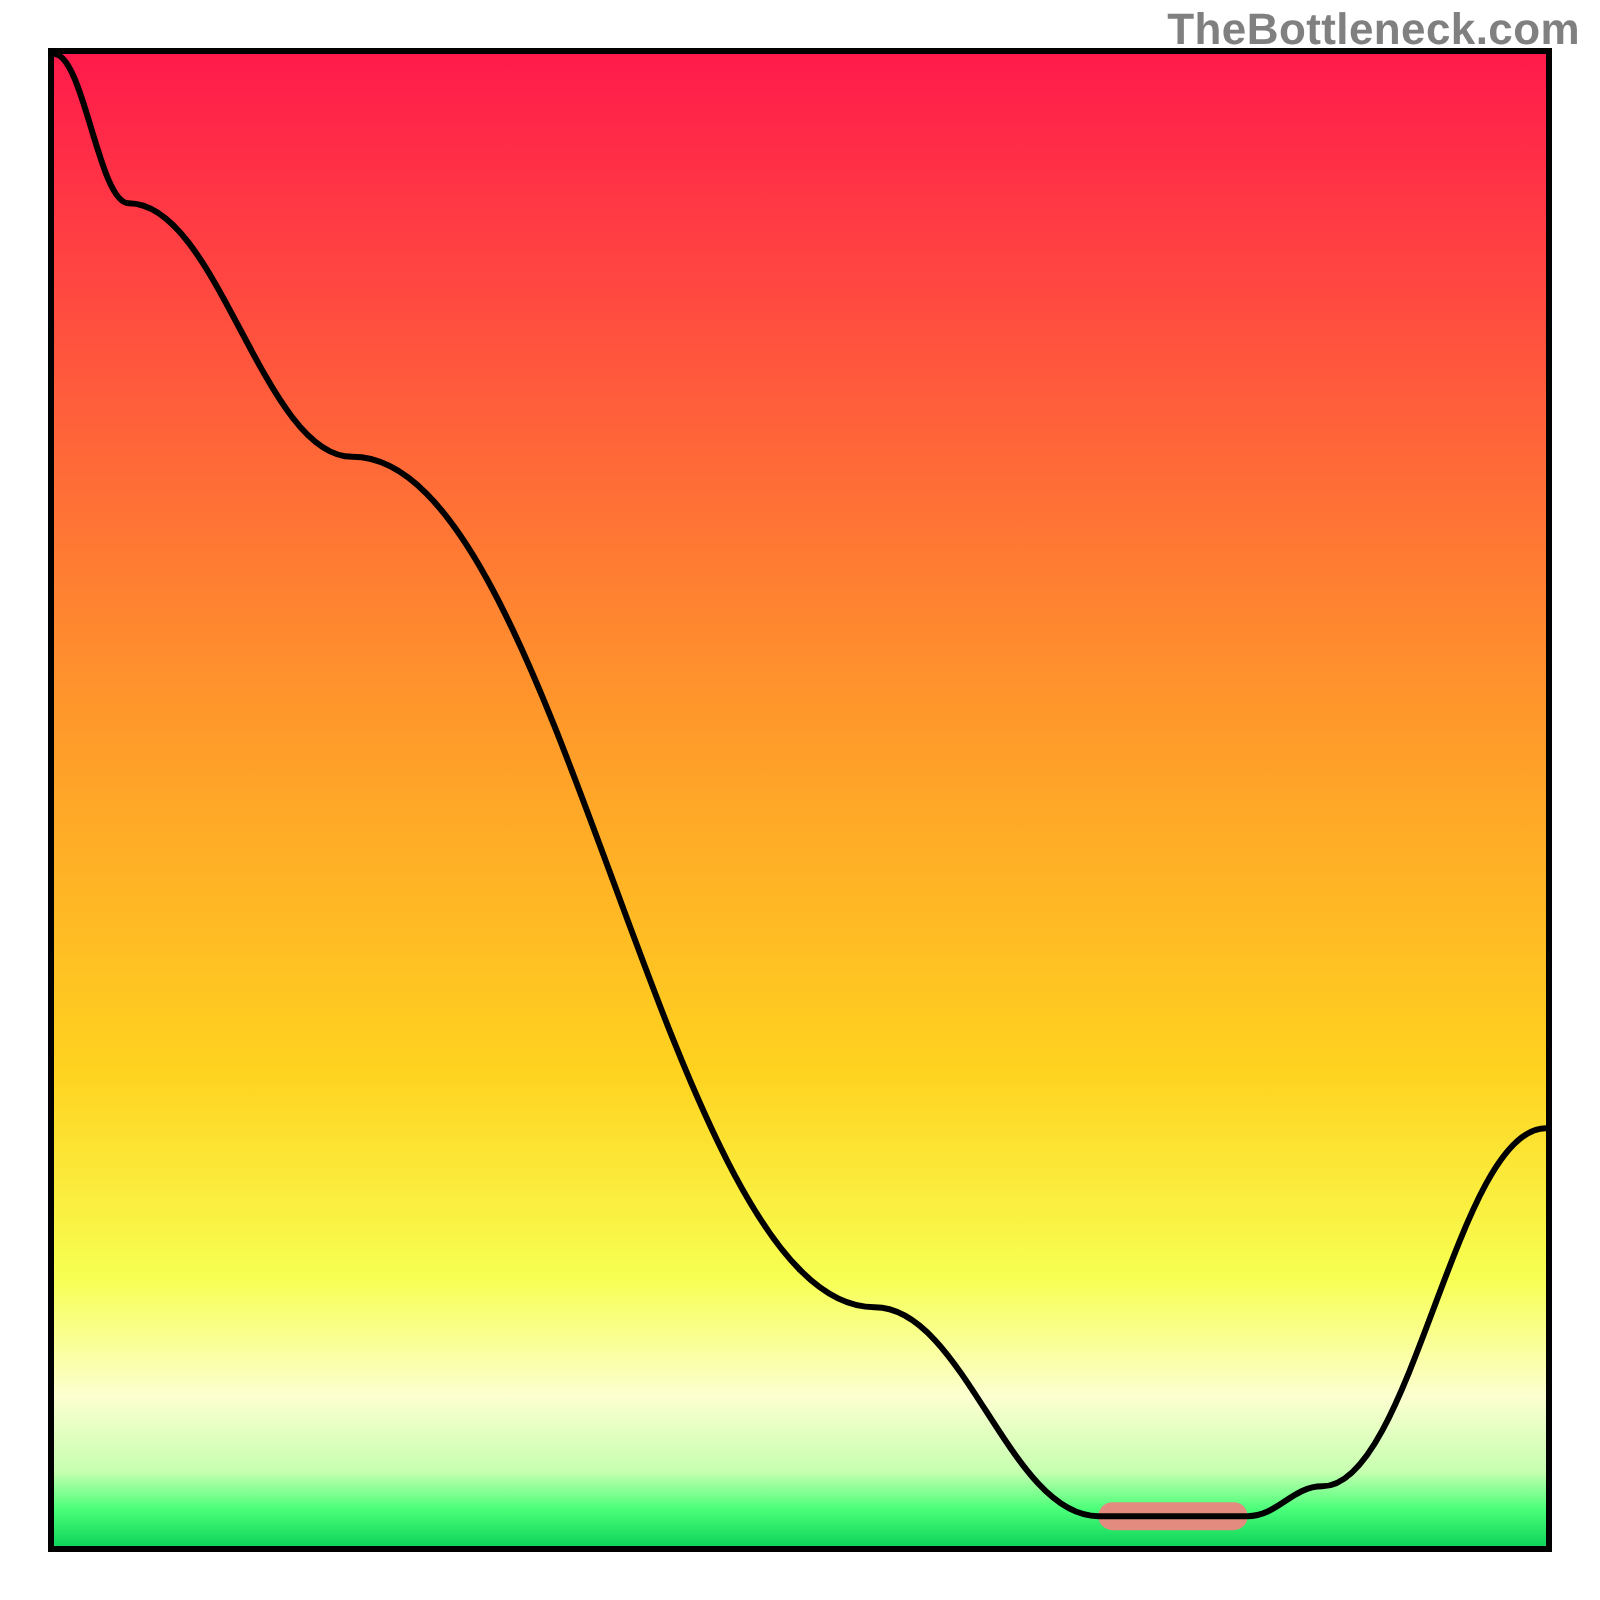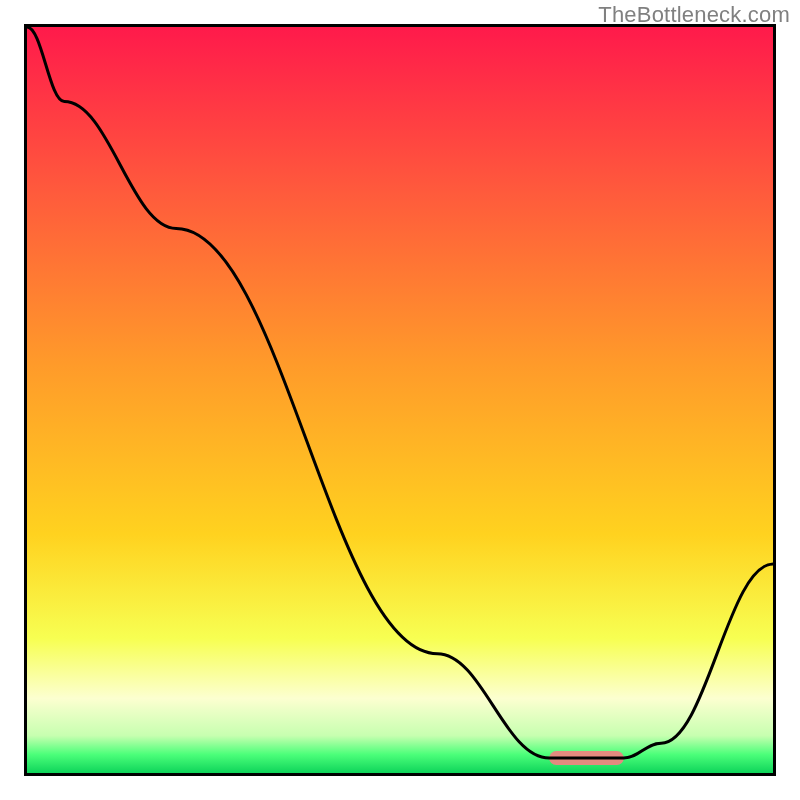--- a/index.html
+++ b/index.html
@@ -13,21 +13,21 @@
   .stage {
     position: relative;
     width: 800px;
     height: 800px;
   }
   .watermark {
     position: absolute;
     top: 2px;
     right: 10px;
     font-size: 22px;
-    font-weight: 400;
+    font-weight: 700;
     color: #808080;
     letter-spacing: 0.2px;
     z-index: 5;
   }
   svg.chart {
     position: absolute;
     top: 24px;
     left: 24px;
     width: 752px;
     height: 752px;

